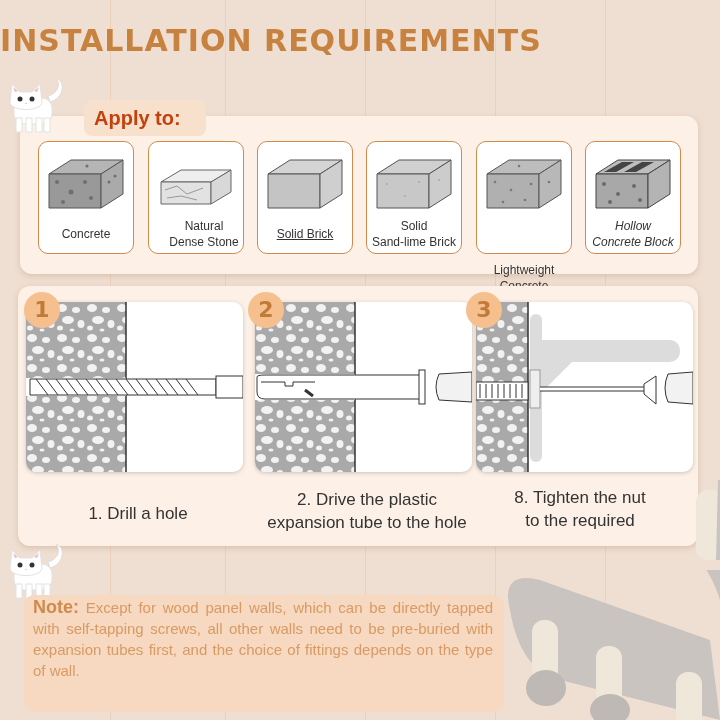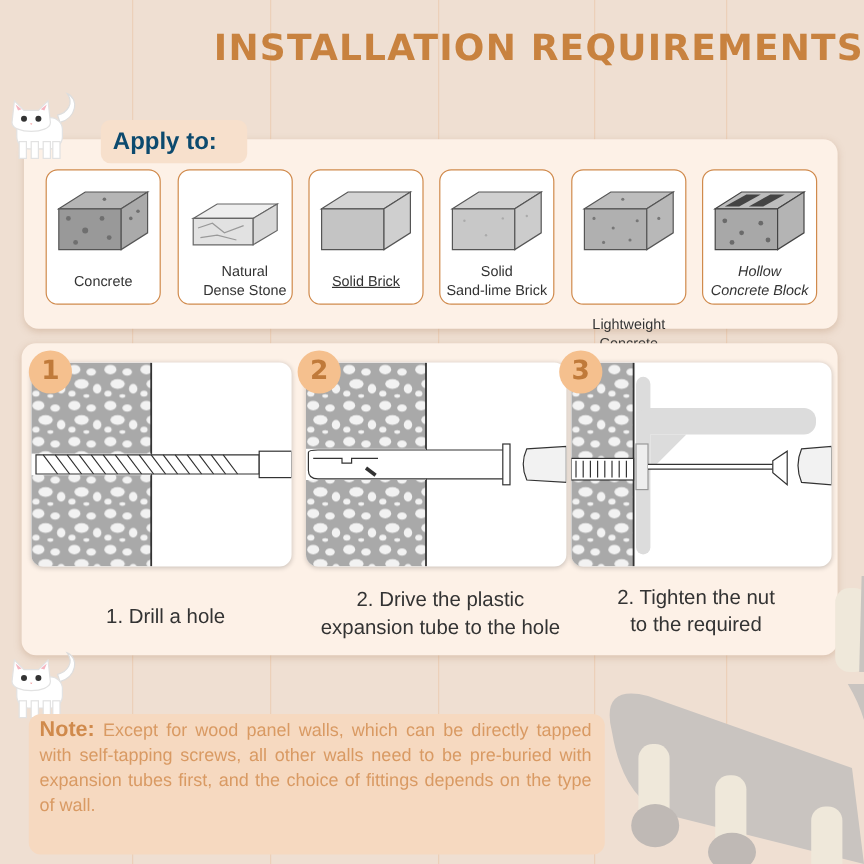--- a/index.html
+++ b/index.html
@@ -4,33 +4,33 @@
 <style>
   html, body { margin:0; padding:0; }
   body {
     width:720px; height:720px; overflow:hidden; position:relative;
     background:#efdfd2;
     font-family:"Liberation Sans", sans-serif;
   }
   .bg-lines { position:absolute; inset:0; pointer-events:none; }
   .bg-lines div { position:absolute; top:0; bottom:0; width:1px; background:rgba(232,180,140,0.35); }
   .title {
-    position:absolute; left:0; right:0; top:22px; text-align:right;
+    position:absolute; left:0; right:0; top:22px; text-align:left;
     color:#c8823f; font-family:"DejaVu Sans", sans-serif; font-weight:bold;
     font-size:30px; line-height:38px; letter-spacing:1px;
   }
   .cat { position:absolute; width:64px; height:62px; }
   .apply-card {
     position:absolute; left:20px; top:116px; width:678px; height:158px;
     background:#fdf1e7; border-radius:12px; box-shadow:0 2px 6px rgba(180,140,110,0.35);
   }
   .apply-label {
     position:absolute; left:84px; top:100px; width:122px; height:36px;
     background:#f7e0cc; border-radius:8px;
-    color:#0c4a6e; font-weight:bold; font-size:20px; line-height:36px; padding-left:10px; box-sizing:border-box;
+    color:#c2410c; font-weight:bold; font-size:20px; line-height:36px; padding-left:10px; box-sizing:border-box;
   }
   .mat {
     position:absolute; top:141px; width:96px; height:113px;
     background:#fff; border:1.5px solid #d08a4c; border-radius:10px; box-sizing:border-box;
   }
   .mat svg { position:absolute; left:8px; top:10px; }
   .mat .lbl {
     position:absolute; left:0; right:0; top:74px; height:36px;
     display:flex; align-items:center; justify-content:center; text-align:center;
     font-size:12px; line-height:16px; color:#333;
@@ -245,21 +245,21 @@
     <line x1="64" y1="87" x2="168" y2="87" stroke="#fff" stroke-width="3"></line>
     <path d="M168 82 L180 74 L180 102 L168 92 Z" fill="#fff" stroke="#333"></path>
     <path d="M192 72 L217 70 L217 102 L192 100 Q186 86 192 72 Z" fill="#f2f2f2" stroke="#333"></path>
   </svg>
 </div>
 <div class="badge" style="left:466px;top:292px">3</div>
 
 <div class="step-cap" style="left:23px;top:502px">1. Drill a hole</div>
 <div class="step-cap" style="left:252px;white-space:pre-line">2. Drive the plastic
 expansion tube to the hole</div>
-<div class="step-cap" style="left:465px;top:486px;white-space:pre-line">2. Tighten the nut
+<div class="step-cap" style="left:465px;top:486px;white-space:pre-line">8. Tighten the nut
 to the required</div>
 
 <svg class="perch" width="220" height="150" viewBox="0 0 220 150">
   <path d="M10 40 Q0 0 40 10 L210 70 L220 150 L60 110 Q20 100 10 40 Z" fill="#c9c4c0"></path>
   <rect x="32" y="50" width="26" height="70" rx="12" fill="#efe8da"></rect>
   <ellipse cx="46" cy="118" rx="20" ry="18" fill="#bfb9b5"></ellipse>
   <rect x="96" y="76" width="26" height="70" rx="12" fill="#efe8da"></rect>
   <ellipse cx="110" cy="140" rx="20" ry="16" fill="#bfb9b5"></ellipse>
   <rect x="176" y="102" width="26" height="60" rx="12" fill="#efe8da"></rect>
   <path d="M200 -10 Q214 10 220 30 L220 -10 Z" fill="#c9c4c0"></path>

